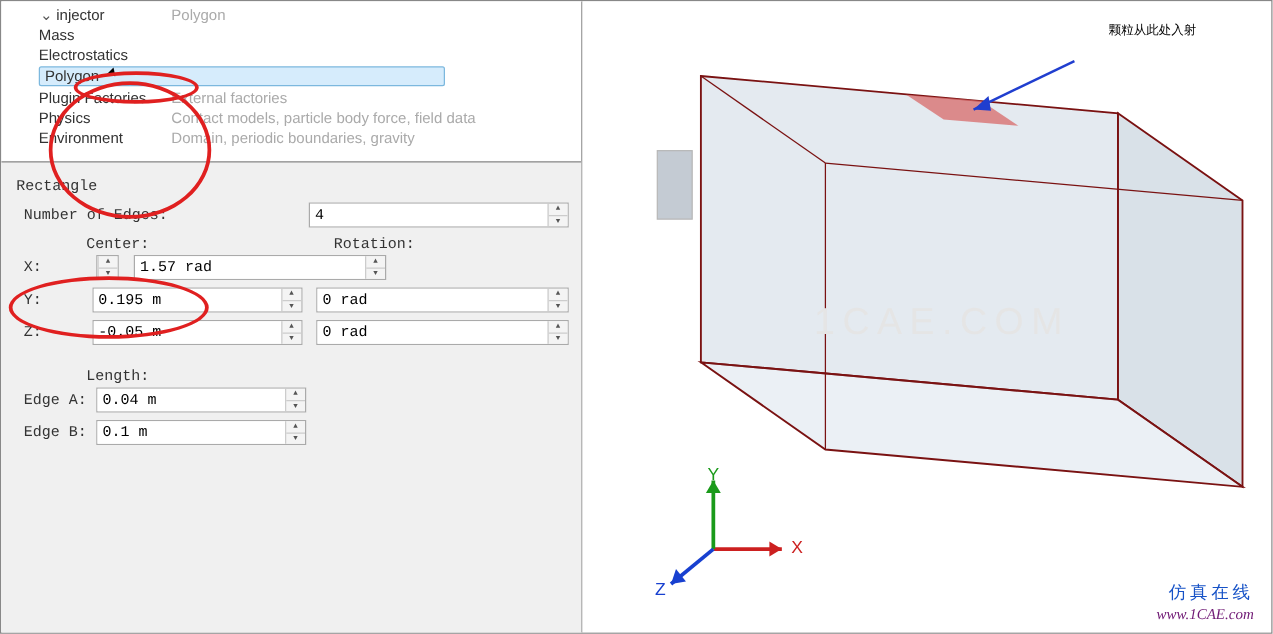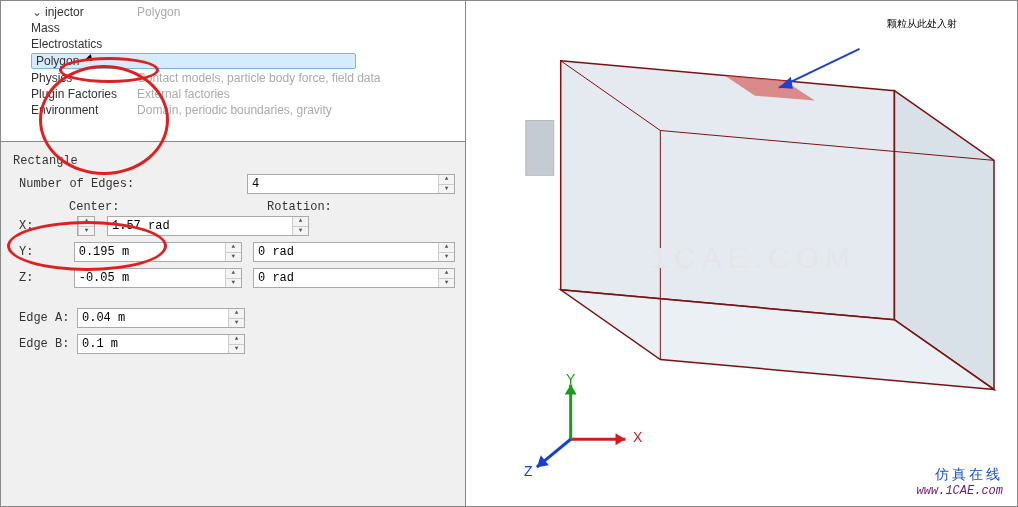--- a/index.html
+++ b/index.html
@@ -50,21 +50,20 @@
       left: 6px;
       transform: rotate(45deg) translateY(-3px);
     }
     .prop-panel {
       flex: 1;
       border-top: 1px solid #888;
       background: #f0f0f0;
       padding: 8px 10px;
       font-family: "Courier New", monospace;
       font-size: 12px;
-      margin-top: 12px;
     }
     .prop-panel .groupbox {
       border: 1px solid #c5c5c5;
       background: #f0f0f0;
       margin-bottom: 6px;
       position: relative;
     }
     .row {
       display: flex;
       align-items: center;
@@ -129,21 +128,21 @@
       font-weight: normal;
       transform: translateX(-100%);
     }
     .credit {
       position:absolute;
       right:14px;
       bottom:6px;
       text-align:right;
       font-size:14px;
       line-height:1.3;
-      font-family: Liberation Mono, monospace;
+      font-family: Liberation Serif, serif;
     }
     .credit .cn { color:#1652c7; letter-spacing:3px;}
     .credit .url { color:#701a75; font-style: italic; font-size:12px;}
     .circle {
       position:absolute;
       border: 3px solid #e02020;
       border-radius: 50%;
       pointer-events:none;
     }
   </style>
@@ -163,26 +162,26 @@
             <td></td>
       </tr>
       <tr>
         <td class="l indent2">Electrostatics</td>
             <td></td>
       </tr>
       <tr>
         <td class="l indent2" colspan="2"><span class="hilite"><span>Polygon</span><span class="cursor-icon"></span></span></td>
       </tr>
       <tr>
+        <td class="l indent2">Plugin Factories</td>
+        <td class="gr">External factories</td>
+      </tr>
+      <tr>
         <td class="l indent1">Physics</td>
         <td class="gr">Contact models, particle body force, field data</td>
-      </tr>
-      <tr>
-        <td class="l indent2">Plugin Factories</td>
-        <td class="gr">External factories</td>
       </tr>
       <tr>
         <td class="l indent1">Environment</td>
         <td class="gr">Domain, periodic boundaries, gravity</td>
       </tr>
     </tbody>
       </table>
     <div class="circle" style="top:56px; left:58px; width:100px; height:26px;"></div>
   </div>
 
@@ -250,20 +249,21 @@
         <span style="width:12px;"></span>
         <span class="spin">
             <input style="width: 184px;" value="0 rad">
             <span class="btns">
               <div>▲</div>
               <div>▼</div>
             </span>
           </span>
       </div>
       <div style="height:12px;"></div>
+      <div style="margin-left:58px;">Length:</div>
       <div class="row">
         <label style="width:58px;">Edge A:</label>
         <span class="spin">
             <input value="0.04 m" style="">
             <span class="btns">
               <div>▲</div>
               <div>▼</div>
             </span>
           </span>
       </div>

